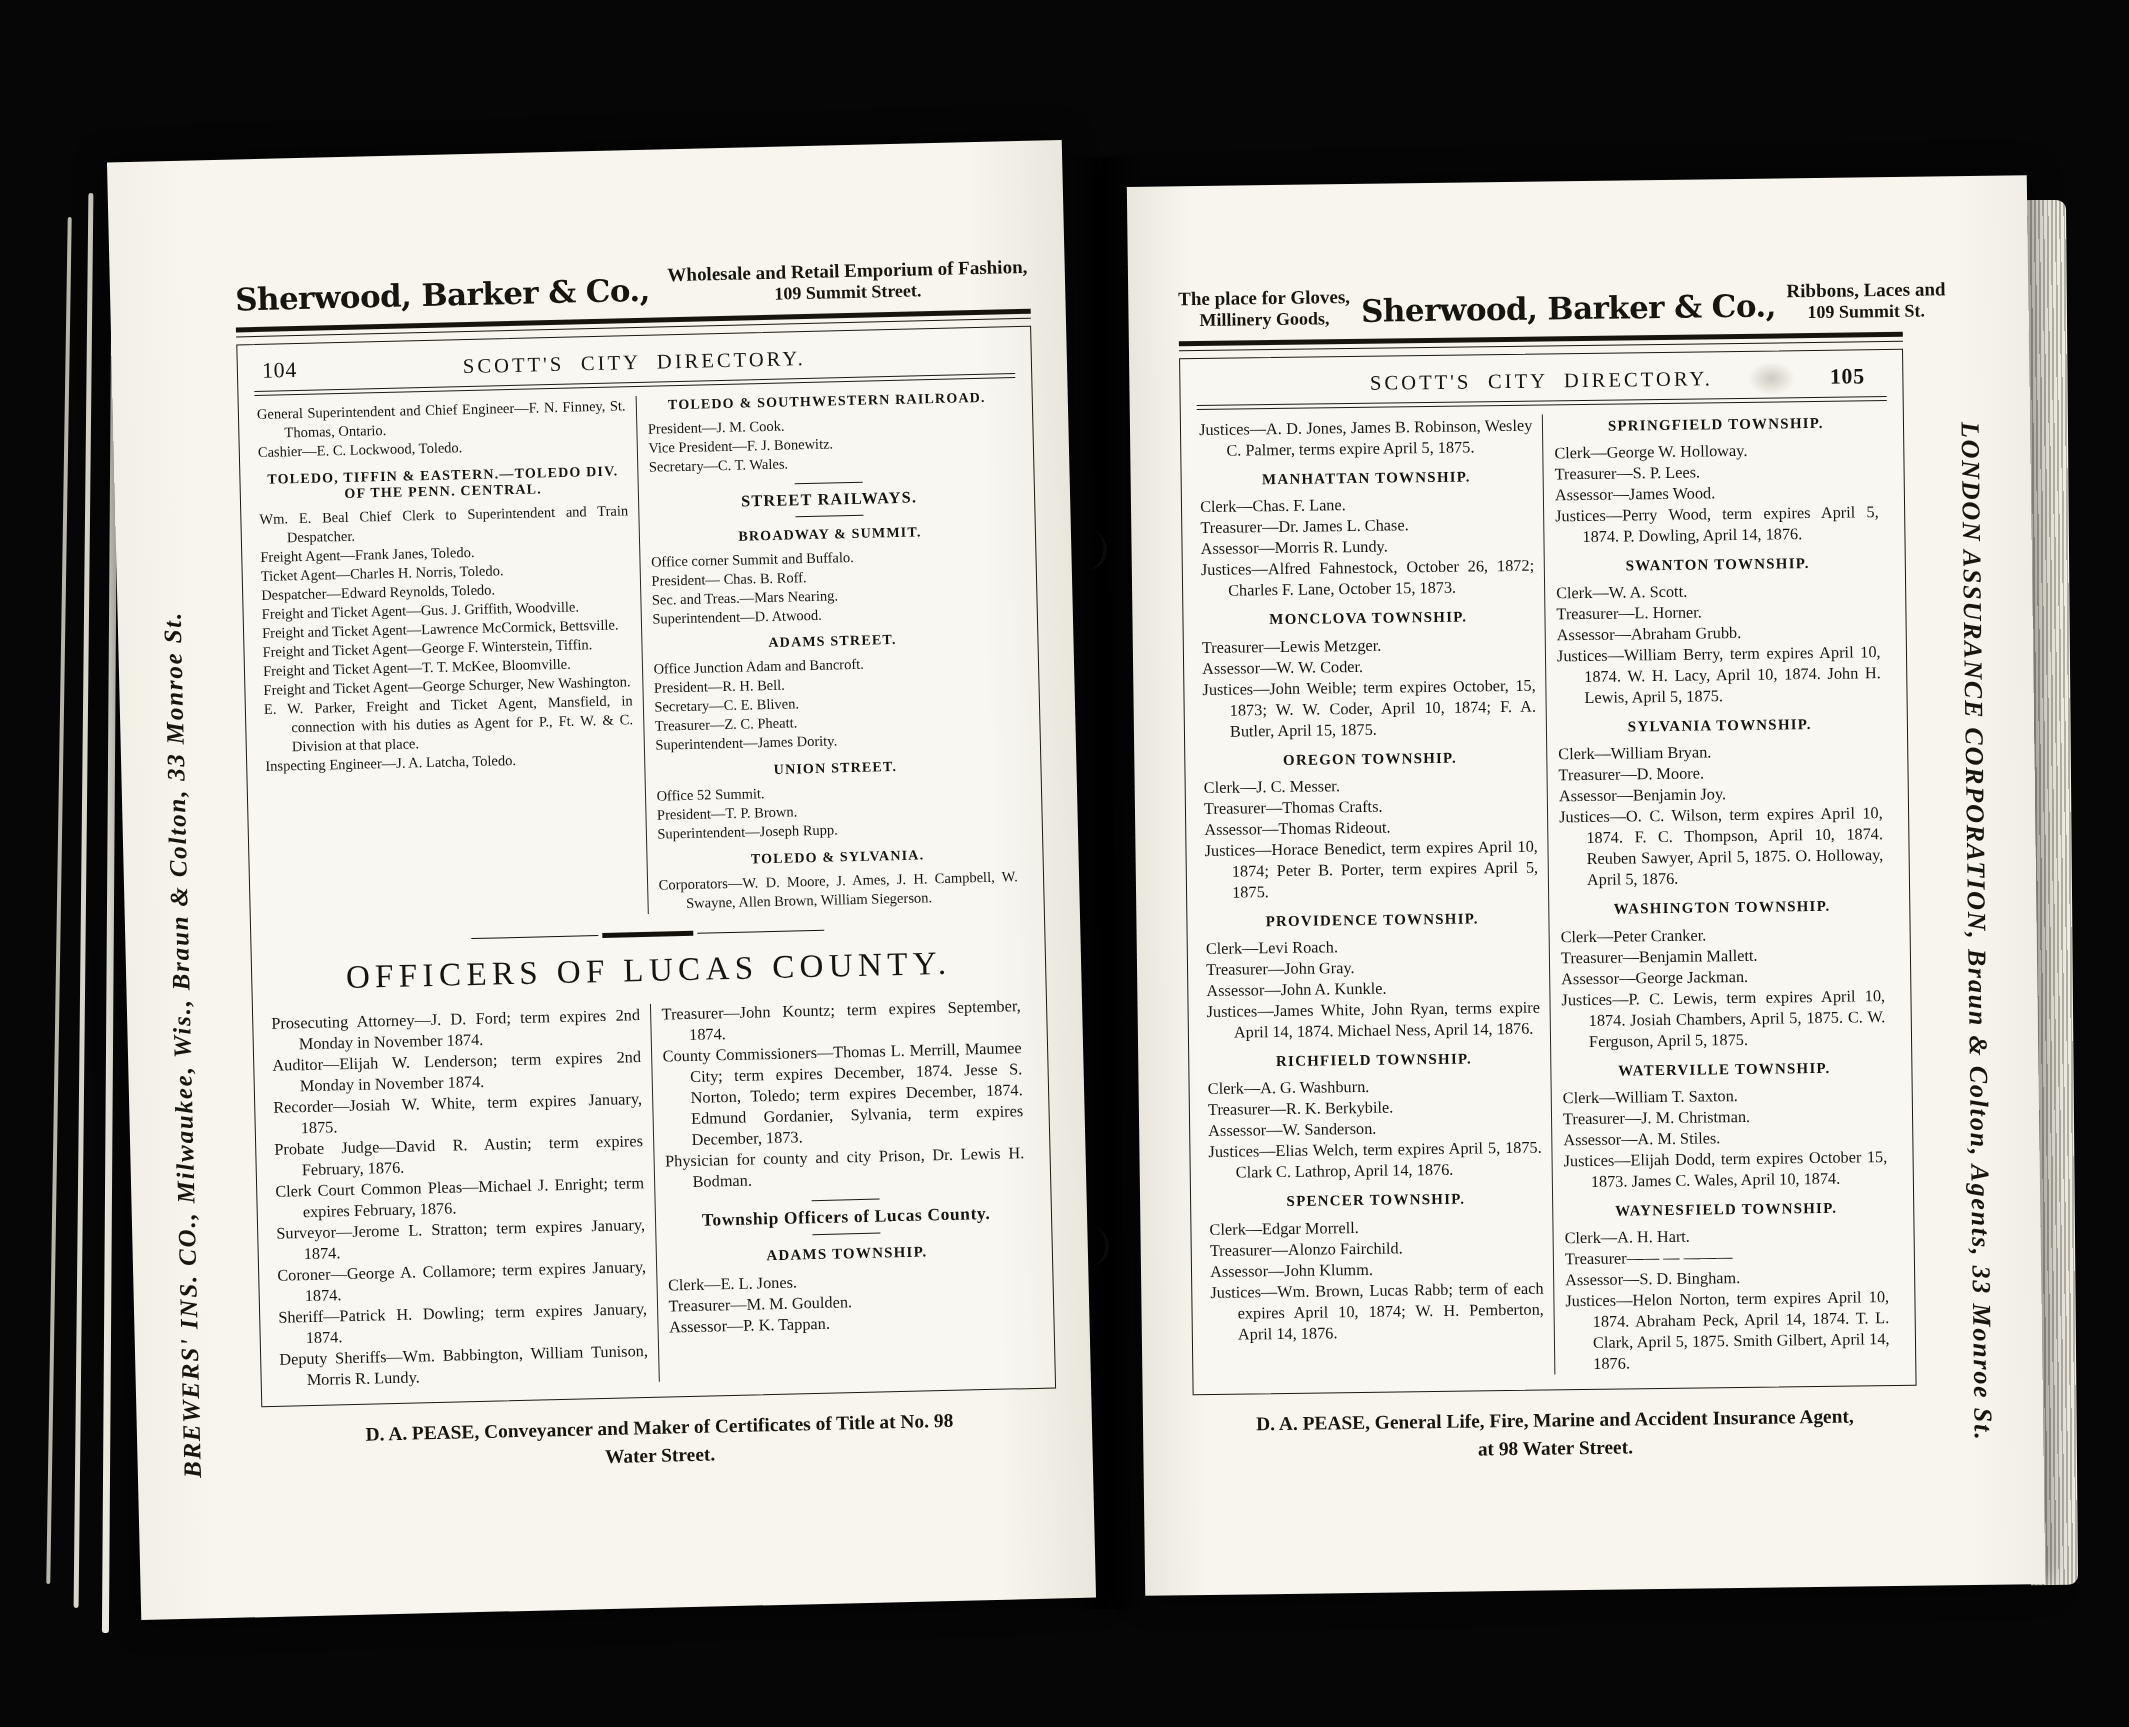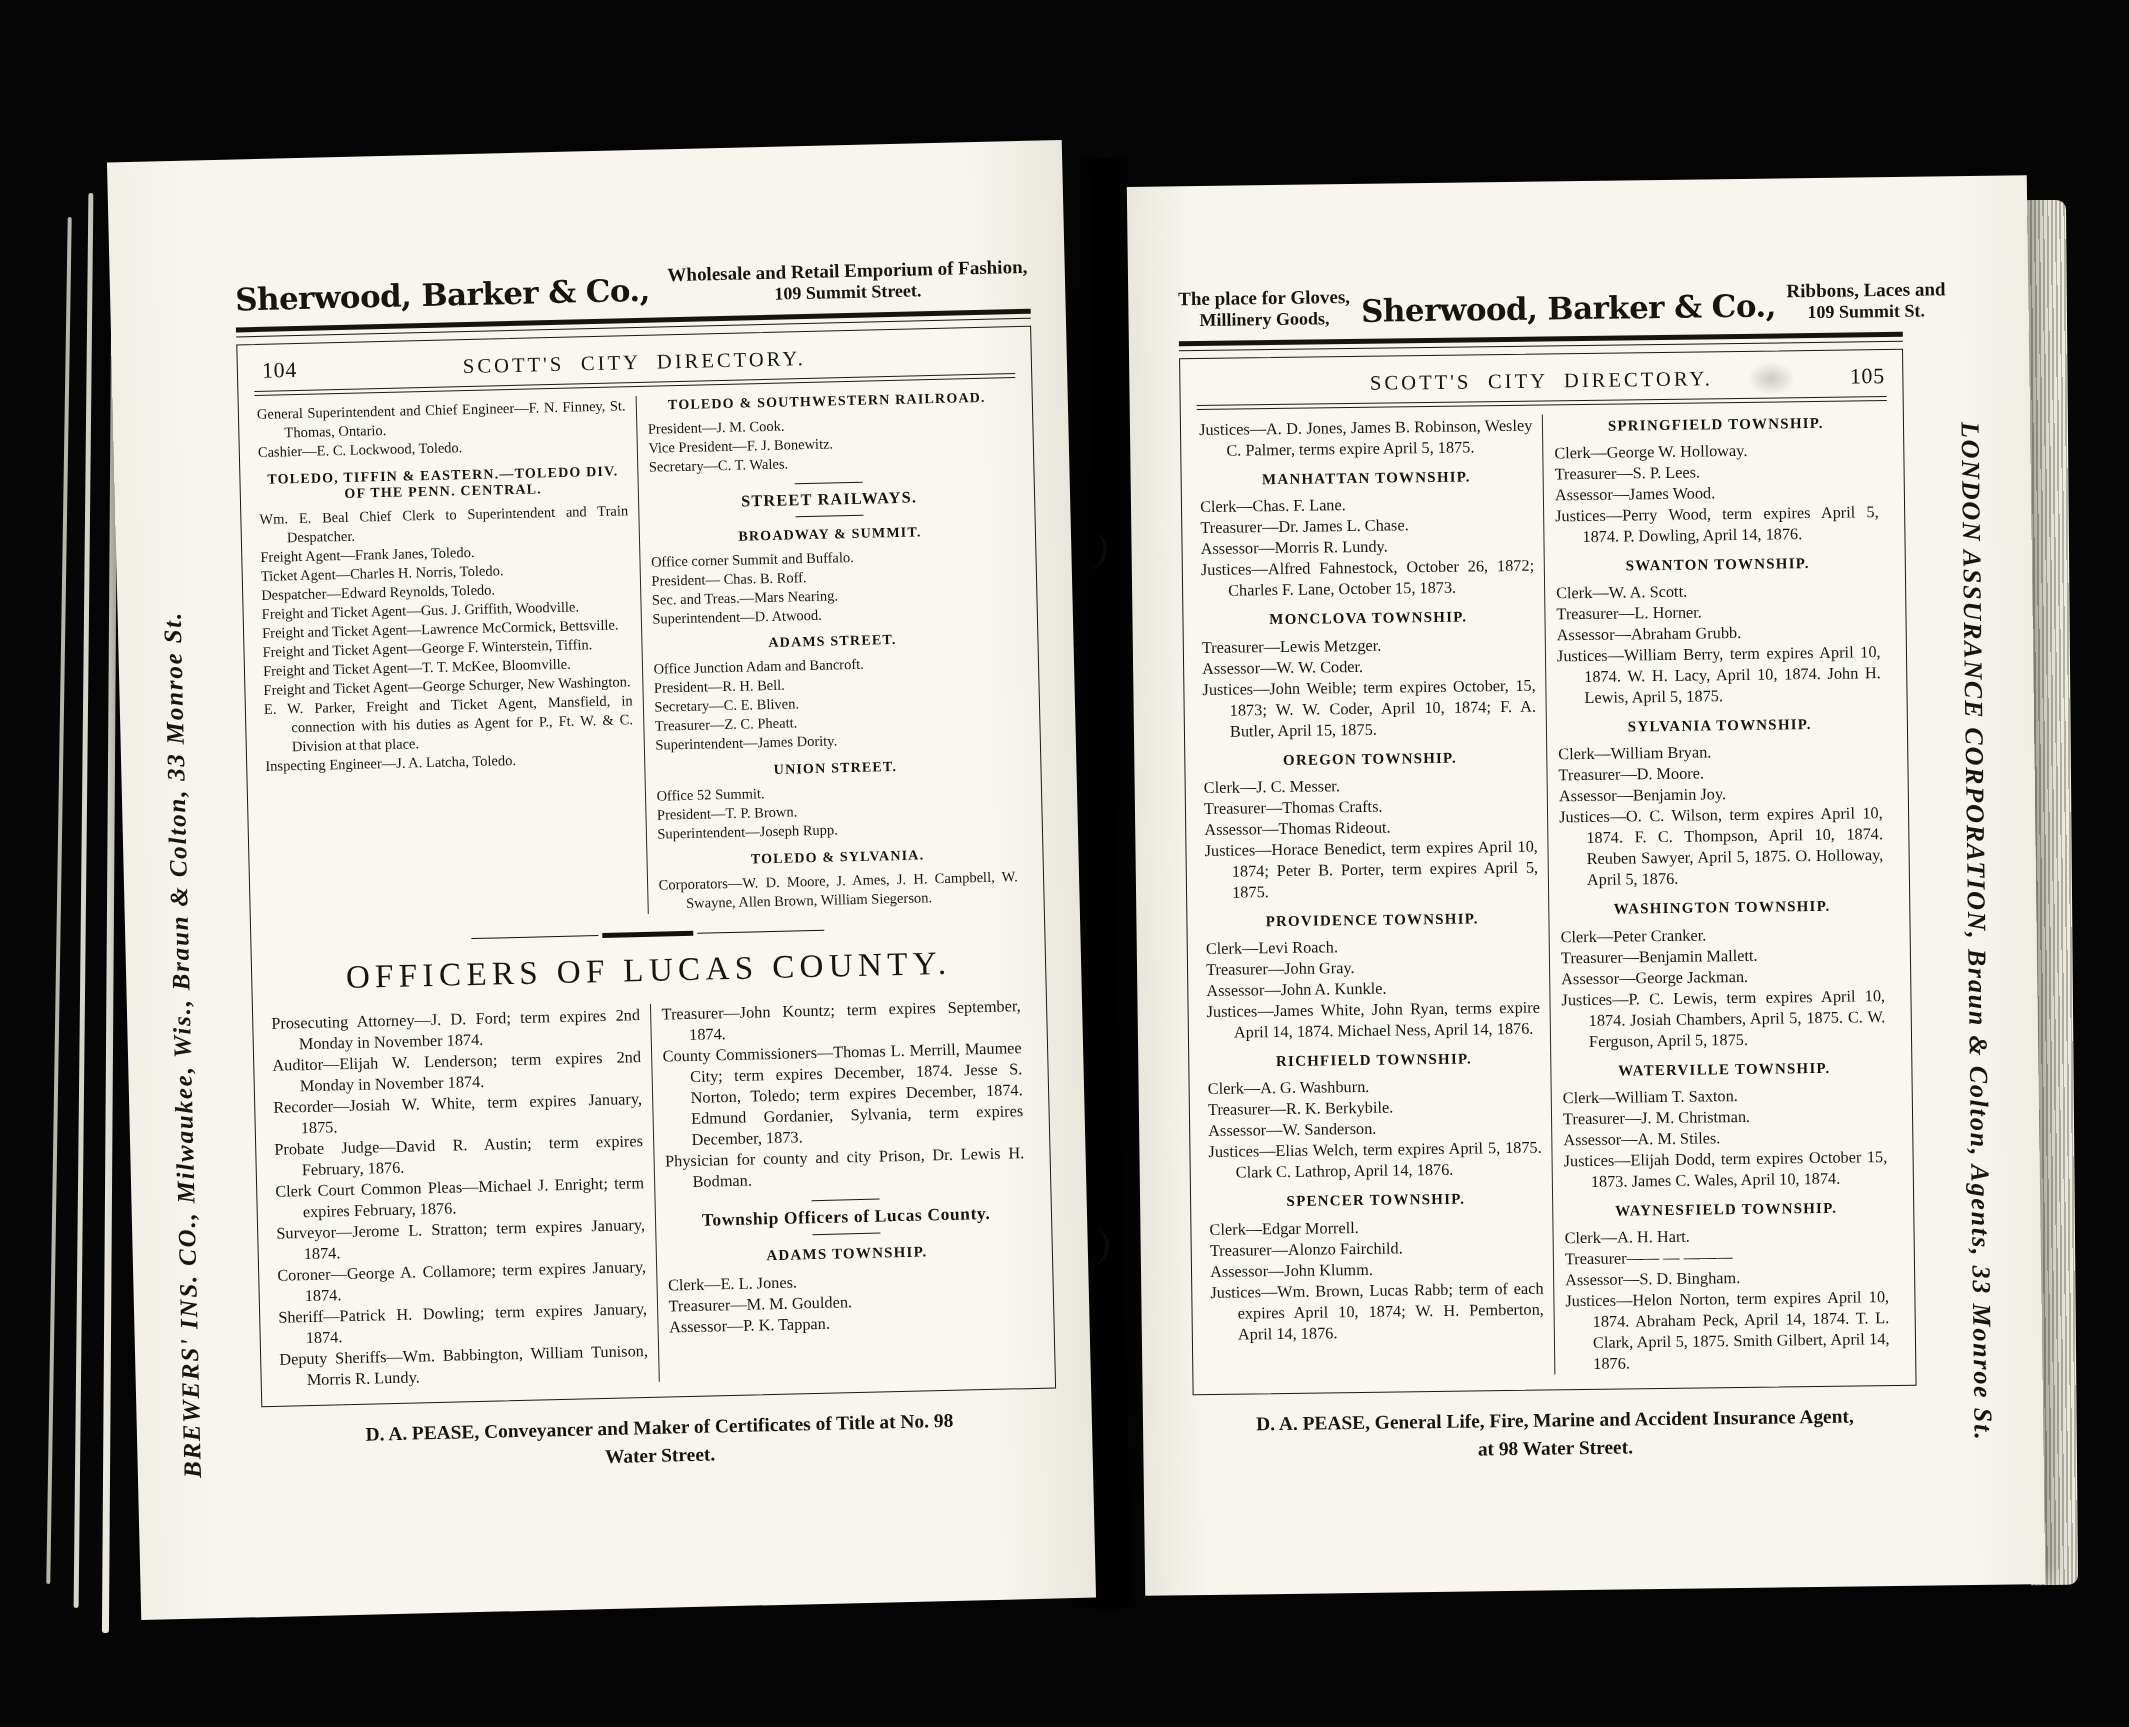--- a/index.html
+++ b/index.html
@@ -48,21 +48,21 @@
 
   .rule-heavy{border-top:5.4px solid #17140e;}
   .rule-mid{border-top:1.8px solid #17140e;margin-top:3.6px;margin-bottom:7.9px;}
 
   
   .pbox{border:1.8px solid #1b1812;padding:8.5px 15.7px 14.5px;background:rgba(255,255,255,.25);}
   .trow{position:relative;text-align:center;font-size:20.6px;letter-spacing:3px;word-spacing:8.5px;
     padding:6px 0 8.5px;}
   .pnum{position:absolute;top:3.6px;font-size:22px;letter-spacing:0.6px;}
   .pnum.l{left:8.5px;}
-  .pnum.r{right:2px;}
+  .pnum.r{right:22px;font-weight:bold;}
   .smudge{position:absolute;right:91px;top:1.2px;width:48px;height:34px;
     background:radial-gradient(ellipse at center,rgba(125,118,98,.35),rgba(125,118,98,0) 70%);}
   .trule{border-top:1.8px solid #1d1a13;border-bottom:0.6px solid #1d1a13;height:3px;margin-bottom:8.5px;}
 
   .cols{display:flex;align-items:stretch;}
   .c{width:50%;padding:0 9.7px 0 11px;box-sizing:border-box;}
   .c:first-child{padding-left:2.4px;}
   .c + .c{border-left:1.2px solid #2a2720;}
 
   .e{margin:0;padding-left:27px;text-indent:-27px;text-align:justify;}

